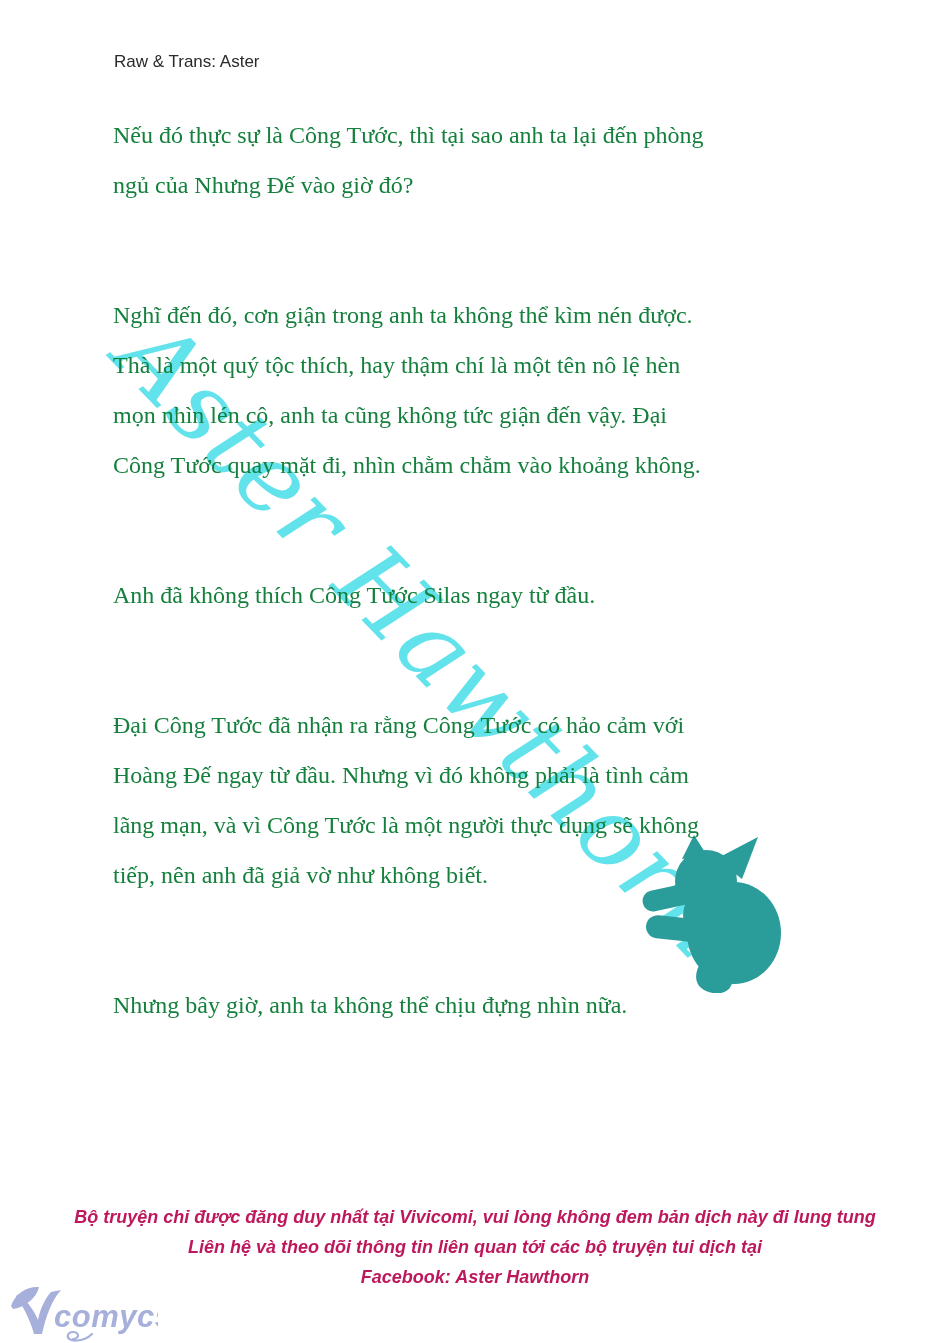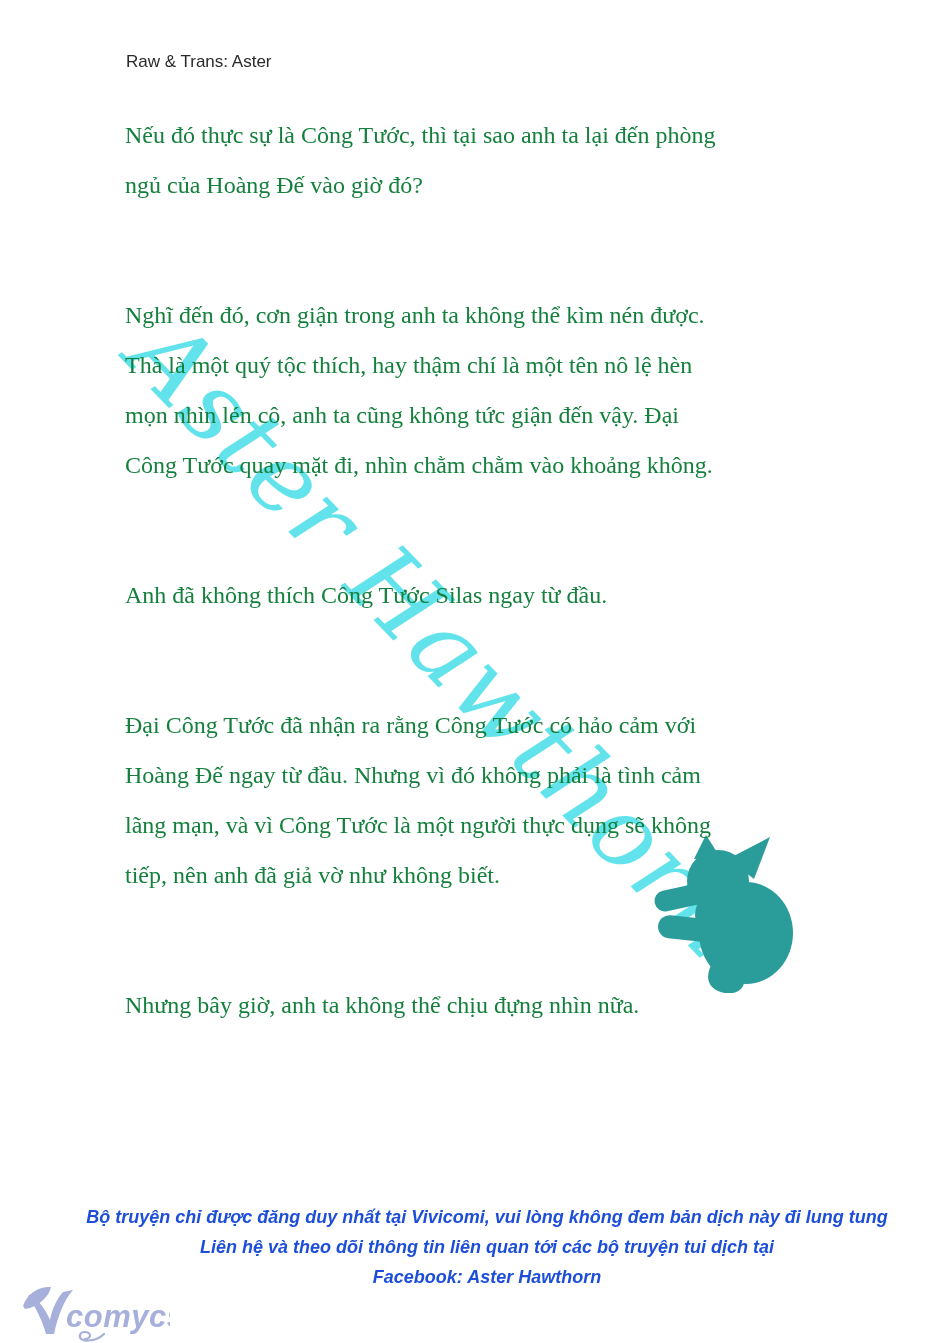--- a/index.html
+++ b/index.html
@@ -4,21 +4,20 @@
 <style>
   * { margin: 0; padding: 0; box-sizing: border-box; }
   html, body { background: #ffffff; }
   .page {
     position: relative;
     width: 930px;
     height: 1343px;
     background: #ffffff;
     overflow: hidden;
     font-family: "Liberation Serif", serif;
-    margin-left: 12px;
   }
   .credit-header {
     position: absolute;
     left: 114px;
     top: 52px;
     font-family: "Liberation Sans", sans-serif;
     font-size: 17px;
     color: #2a2a2a;
     z-index: 3;
   }
@@ -65,21 +64,21 @@
     left: 0;
     top: 1202px;
     width: 950px;
     text-align: center;
     z-index: 2;
     font-family: "Liberation Sans", sans-serif;
     font-style: italic;
     font-weight: bold;
     font-size: 18px;
     line-height: 30px;
-    color: #1d4ed8;
+    color: #be185d;
   }
   .logo {
     position: absolute;
     left: 8px;
     top: 1284px;
     width: 150px;
     height: 58px;
     z-index: 2;
   }
 </style>
@@ -101,21 +100,21 @@
       <ellipse cx="104" cy="102" rx="47" ry="51"></ellipse>
       <rect x="12" y="56" width="54" height="21" rx="10.5" transform="rotate(-12 39 66)"></rect>
       <rect x="16" y="86" width="56" height="23" rx="11.5" transform="rotate(6 44 97)"></rect>
       <path d="M88,116 C66,128 58,152 76,160 C93,167 107,158 101,141 C96,129 93,122 88,116 Z"></path>
     </g>
   </svg>
 
   <div class="body-text">
     <div class="para">
       <span class="line">Nếu đó thực sự là Công Tước, thì tại sao anh ta lại đến phòng</span>
-      <span class="line">ngủ của Hoàng Đế vào giờ đó?</span>
+      <span class="line">ngủ của Nhưng Đế vào giờ đó?</span>
     </div>
     <div class="para">
       <span class="line">Nghĩ đến đó, cơn giận trong anh ta không thể kìm nén được.</span>
       <span class="line">Thà là một quý tộc thích, hay thậm chí là một tên nô lệ hèn</span>
       <span class="line">mọn nhìn lén cô, anh ta cũng không tức giận đến vậy. Đại</span>
       <span class="line">Công Tước quay mặt đi, nhìn chằm chằm vào khoảng không.</span>
     </div>
     <div class="para">
       <span class="line">Anh đã không thích Công Tước Silas ngay từ đầu.</span>
     </div>

